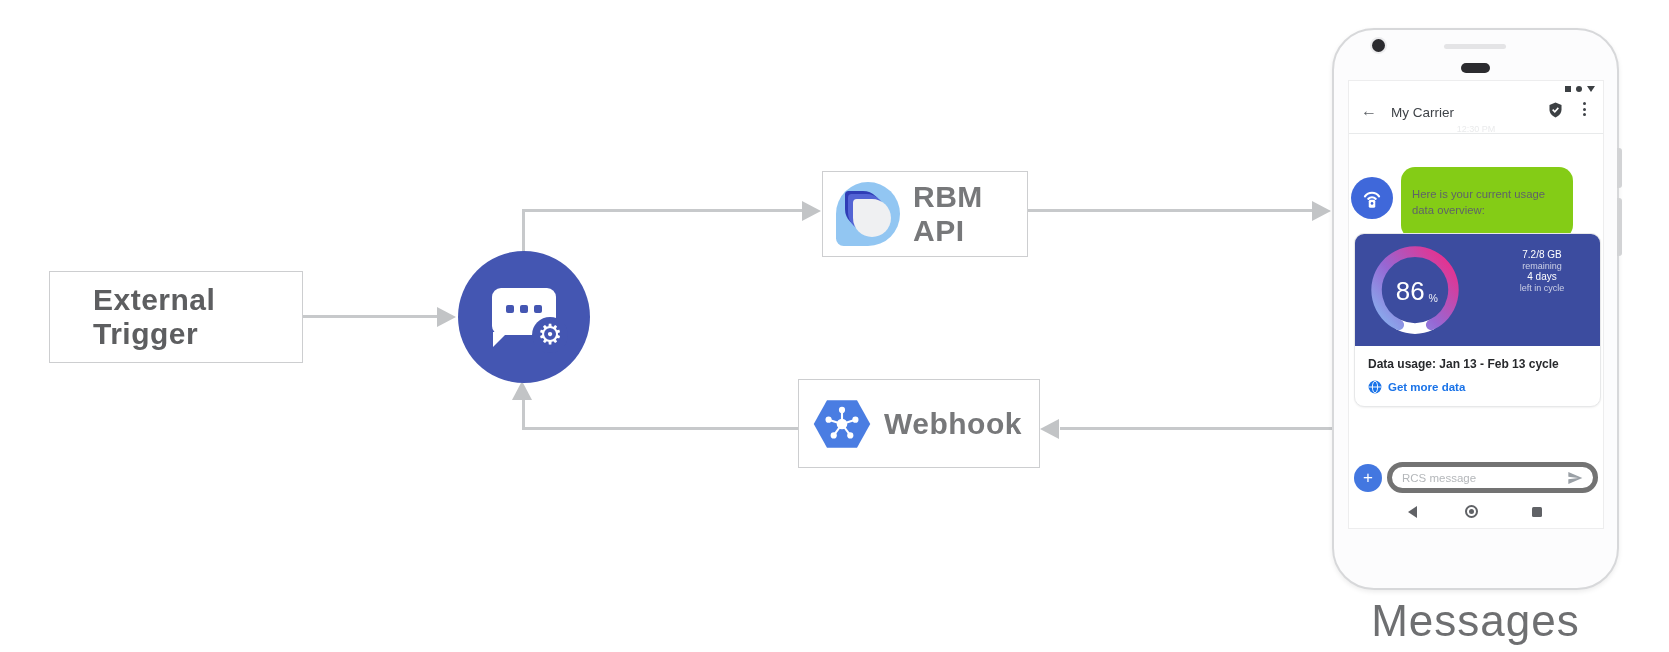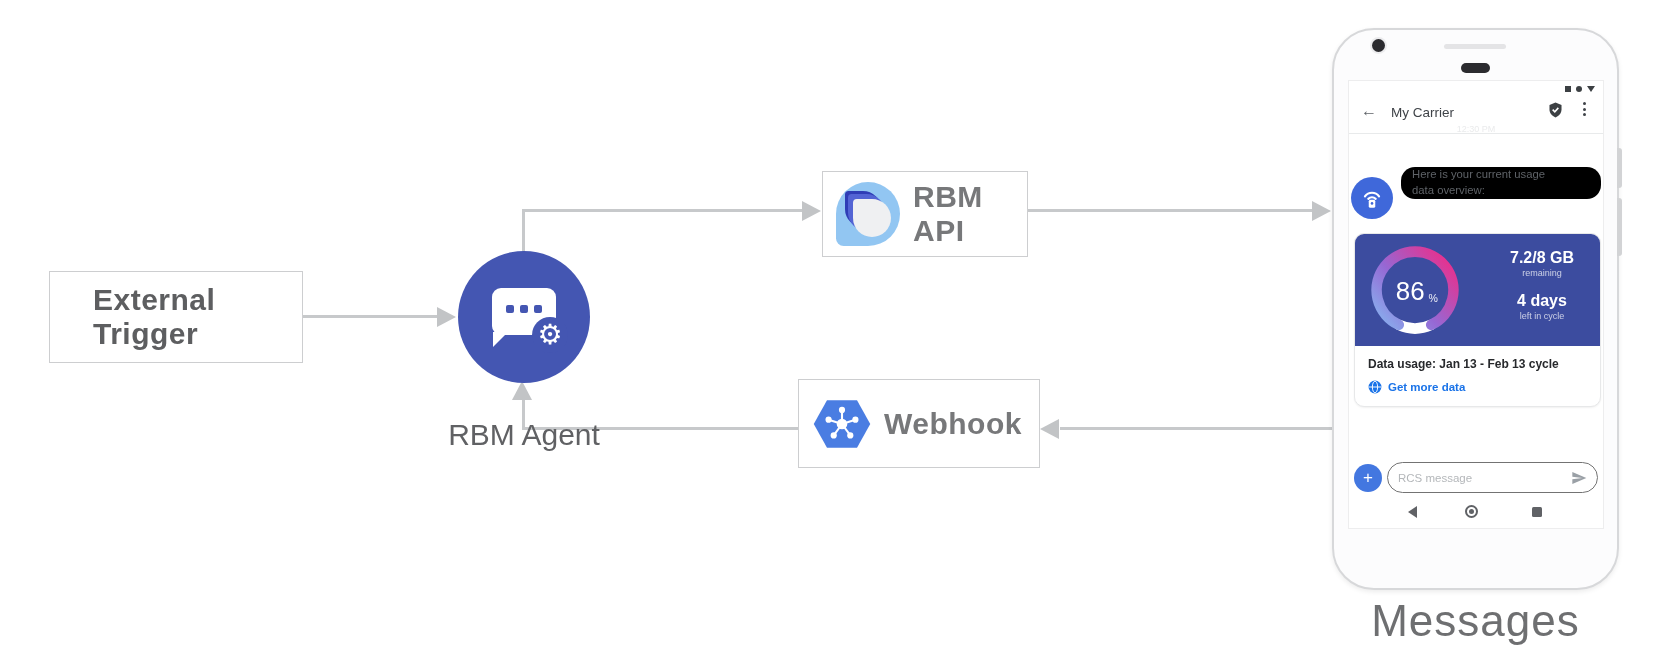--- a/index.html
+++ b/index.html
@@ -67,44 +67,44 @@
   .hdr-title { position:absolute; left:42px; top:24px; font-size:13.5px; color:#3f4348; }
   .hdr-shield { position:absolute; right:39px; top:20px; }
   .hdr-kebab { position:absolute; right:17px; top:21px; display:flex; flex-direction:column; gap:2.5px; cursor:pointer; }
   .hdr-kebab span { width:3px; height:3px; border-radius:50%; background:#3f4348; }
   .hdr-line { position:absolute; left:0; right:0; top:52px; height:1px; background:#e8eaeb; }
   .faint-time { position:absolute; left:0; right:0; top:43px; text-align:center; font-size:9px; color:#eaebec; }
 
   
   .avatar { position:absolute; left:2px; top:96px; width:42px; height:42px; border-radius:50%;
             background:#3f68da; display:flex; align-items:center; justify-content:center; }
-  .msg-bubble { position:absolute; left:52px; top:86px; width:200px; padding:0 11px;
-                background:#000000; border-radius:14px; font-size:11.3px; line-height:1.4; color:#5f6368; }
+  .msg-bubble { position:absolute; left:52px; top:86px; width:172px; padding:20px 11px;
+                background:#84cc16; border-radius:14px; font-size:11.3px; line-height:1.4; color:#5f6368; }
 
   
   .card { position:absolute; left:5px; top:152px; width:247px; background:#fff;
           border:1px solid #e7e8e9; border-radius:10px; overflow:hidden; box-shadow:0 1px 2px rgba(0,0,0,.06); }
   .panel { position:relative; height:112px; background:#3c4c9f; }
   .gauge { position:absolute; left:12px; top:8px; }
   .gauge text { font-family:"Liberation Sans", sans-serif; }
   .panel-right { position:absolute; right:10px; top:15px; width:96px; text-align:center; color:#fff; }
-  .pr-big { font-size:16px; font-weight:bold; }
+  .pr-big { font-size:10px; font-weight:normal; }
   .pr-small { font-size:9px; color:rgba(255,255,255,.72); margin-top:1px; }
-  .pr-gap { margin-top:14px; }
+  .pr-gap { margin-top:0; }
   .card-info { padding:11px 13px 12px; }
   .card-title { font-size:12px; font-weight:bold; color:#27292c; }
   .card-body { font-size:10.6px; color:#5f6368; line-height:1.45; margin-top:4px; }
   .card-action { margin-top:9px; display:flex; align-items:center; justify-content:flex-start; gap:6px; cursor:pointer; }
   .card-action-label { font-size:11.5px; font-weight:600; color:#1a73e8; }
 
   
   .plus-btn { position:absolute; left:5px; top:383px; width:28px; height:28px; border-radius:50%;
               background:#4377e0; color:#fff; font-size:17px; display:flex; align-items:center;
               justify-content:center; cursor:pointer; }
-  .input-pill { position:absolute; left:38px; top:381px; width:211px; height:31px; border:1px solid #737373;
+  .input-pill { position:absolute; left:38px; top:381px; width:211px; height:31px; border:5px solid #737373;
                 border-radius:16px; background:#fff; display:flex; align-items:center; padding:0 10px; }
   .input-pill input { flex:1; border:none; outline:none; font-size:11.5px; color:#3c4043;
                       font-family:"Liberation Sans", sans-serif; background:transparent; }
   .input-pill input::placeholder { color:#b4b7ba; }
 
   
   .nav-back { position:absolute; left:59px; top:425px; width:0; height:0; cursor:pointer;
               border-top:6px solid transparent; border-bottom:6px solid transparent; border-right:9px solid #606266; }
   .nav-home { position:absolute; left:116px; top:424px; width:13px; height:13px; border-radius:50%;
               border:2px solid #606266; cursor:pointer; }
@@ -144,21 +144,20 @@
       <div class="bubble-dots">
           <span></span>
           <span></span>
           <span></span>
         </div>
     </div>
     <div class="gear-wrap">
       <span class="gear-glyph">⚙</span>
     </div>
   </div>
-  <div class="agent-label">RBM Agent</div>
 
   <div class="dbox box-api">
     <div class="rbm-logo">
       <span class="rl rl-back"></span>
         <span class="rl rl-mid"></span>
         <span class="rl rl-front"></span>
     </div>
     <span class="dlabel">RBM API</span>
   </div>
 

